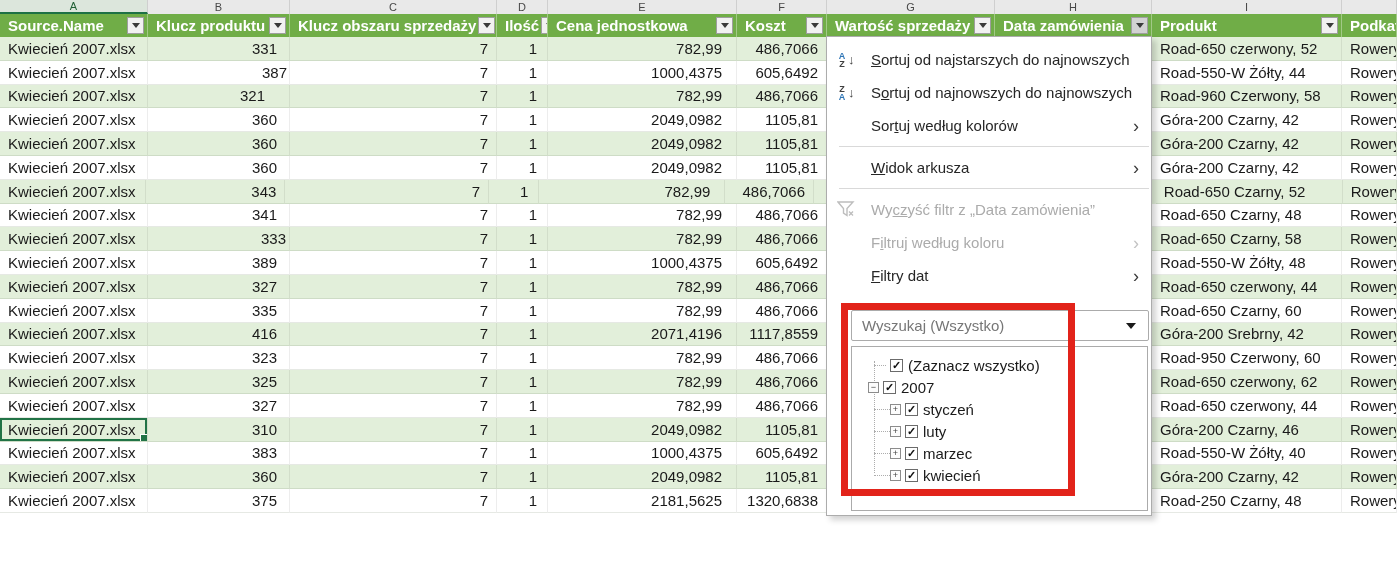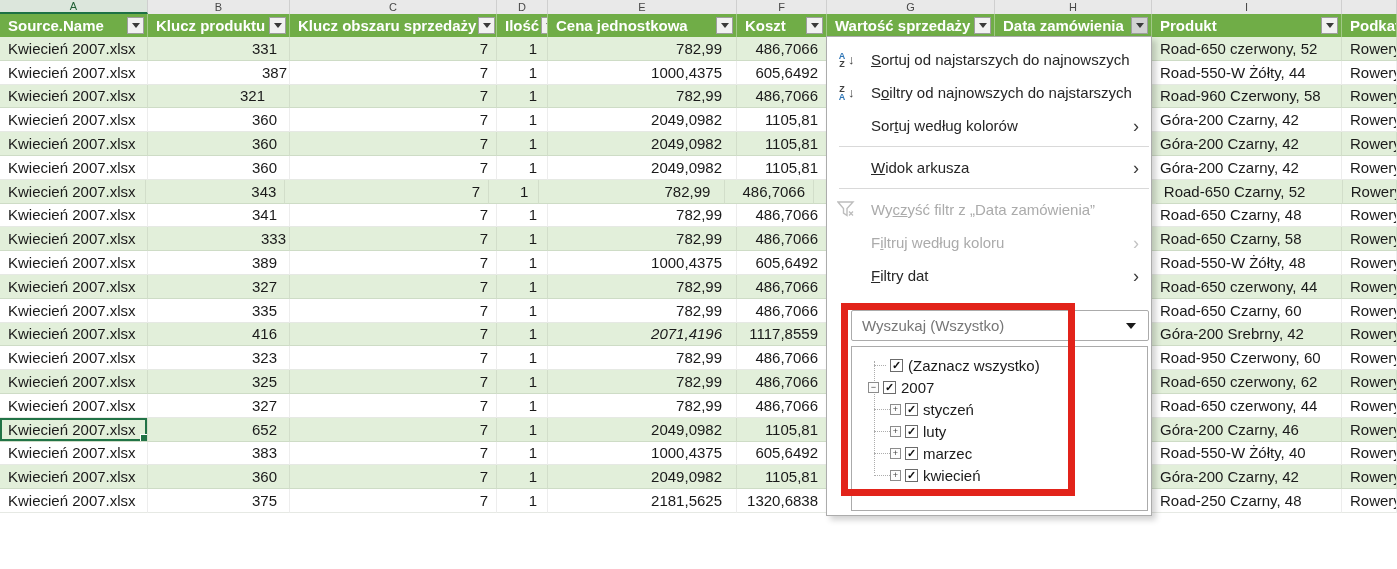--- a/index.html
+++ b/index.html
@@ -303,21 +303,21 @@
         <div class="tcell al" style="width: 168px;"></div>
         <div class="tcell al" style="width: 157px;"></div>
         <div class="tcell al" style="width: 190px;">Road-650 Czarny, 60</div>
         <div class="tcell al" style="width: 55px;">Rowery</div>
       </div>
       <div class="trow band">
         <div class="tcell al" style="width: 148px;">Kwiecień 2007.xlsx</div>
         <div class="tcell ar" style="width: 142px; padding-right: 12px;">416</div>
         <div class="tcell ar" style="width: 207px; padding-right: 8px;">7</div>
         <div class="tcell ar" style="width: 51px; padding-right: 10px;">1</div>
-        <div class="tcell ar" style="width: 189px; padding-right: 14px; font-style: italic;">2071,4196</div>
+        <div class="tcell ar" style="width: 189px; padding-right: 14px;">2071,4196</div>
         <div class="tcell ar" style="width: 90px; padding-right: 8px;">1117,8559</div>
         <div class="tcell al" style="width: 168px;"></div>
         <div class="tcell al" style="width: 157px;"></div>
         <div class="tcell al" style="width: 190px;">Góra-200 Srebrny, 42</div>
         <div class="tcell al" style="width: 55px;">Rowery</div>
       </div>
       <div class="trow">
         <div class="tcell al" style="width: 148px;">Kwiecień 2007.xlsx</div>
         <div class="tcell ar" style="width: 142px; padding-right: 12px;">323</div>
         <div class="tcell ar" style="width: 207px; padding-right: 8px;">7</div>
@@ -348,21 +348,21 @@
         <div class="tcell ar" style="width: 51px; padding-right: 10px;">1</div>
         <div class="tcell ar" style="width: 189px; padding-right: 14px;">782,99</div>
         <div class="tcell ar" style="width: 90px; padding-right: 8px;">486,7066</div>
         <div class="tcell al" style="width: 168px;"></div>
         <div class="tcell al" style="width: 157px;"></div>
         <div class="tcell al" style="width: 190px;">Road-650 czerwony, 44</div>
         <div class="tcell al" style="width: 55px;">Rowery</div>
       </div>
       <div class="trow band">
         <div class="tcell al selcell" style="width: 148px;">Kwiecień 2007.xlsx</div>
-        <div class="tcell ar" style="width: 142px; padding-right: 12px;">652</div>
+        <div class="tcell ar" style="width: 142px; padding-right: 12px;">310</div>
         <div class="tcell ar" style="width: 207px; padding-right: 8px;">7</div>
         <div class="tcell ar" style="width: 51px; padding-right: 10px;">1</div>
         <div class="tcell ar" style="width: 189px; padding-right: 14px;">2049,0982</div>
         <div class="tcell ar" style="width: 90px; padding-right: 8px;">1105,81</div>
         <div class="tcell al" style="width: 168px;"></div>
         <div class="tcell al" style="width: 157px;"></div>
         <div class="tcell al" style="width: 190px;">Góra-200 Czarny, 46</div>
         <div class="tcell al" style="width: 55px;">Rowery</div>
       </div>
       <div class="trow">
@@ -420,21 +420,21 @@
         <div class="menu-item">
           <div class="mi-icon">
             <span class="sorticon">
               <span class="sortletters">
                 <span class="lt-dark">Z</span>
                 <span class="lt-blue">A</span>
               </span>
               <span class="sortarrow">↓</span>
             </span>
           </div>
-          <span class="mi-label"><span>S</span><span class="ak">o</span><span>iltry od najnowszych do najstarszych</span></span>
+          <span class="mi-label"><span>S</span><span class="ak">o</span><span>rtuj od najnowszych do najnowszych</span></span>
         </div>
         <div class="menu-item">
           <div class="mi-icon"></div>
           <span class="mi-label"><span>Sor</span><span class="ak">t</span><span>uj według kolorów</span></span>
           <span class="mi-chevron">›</span>
         </div>
         <div class="menu-sep"></div>
         <div class="menu-item">
           <div class="mi-icon"></div>
           <span class="mi-label"><span></span><span class="ak">W</span><span>idok arkusza</span></span>

